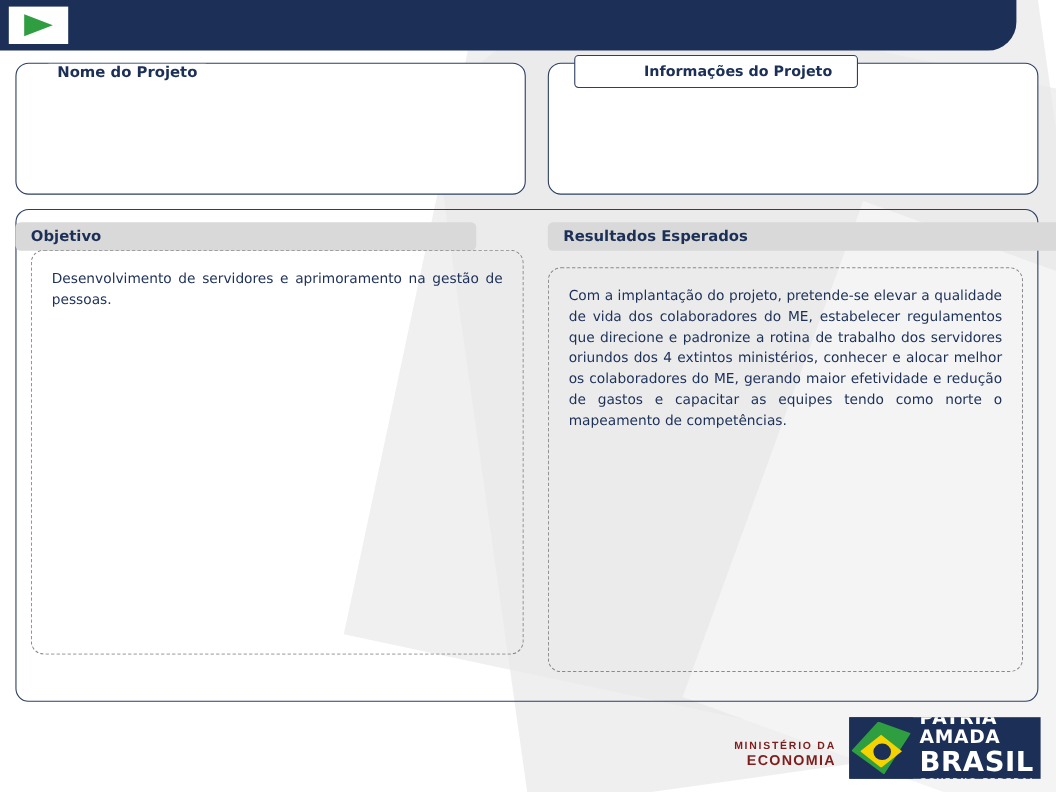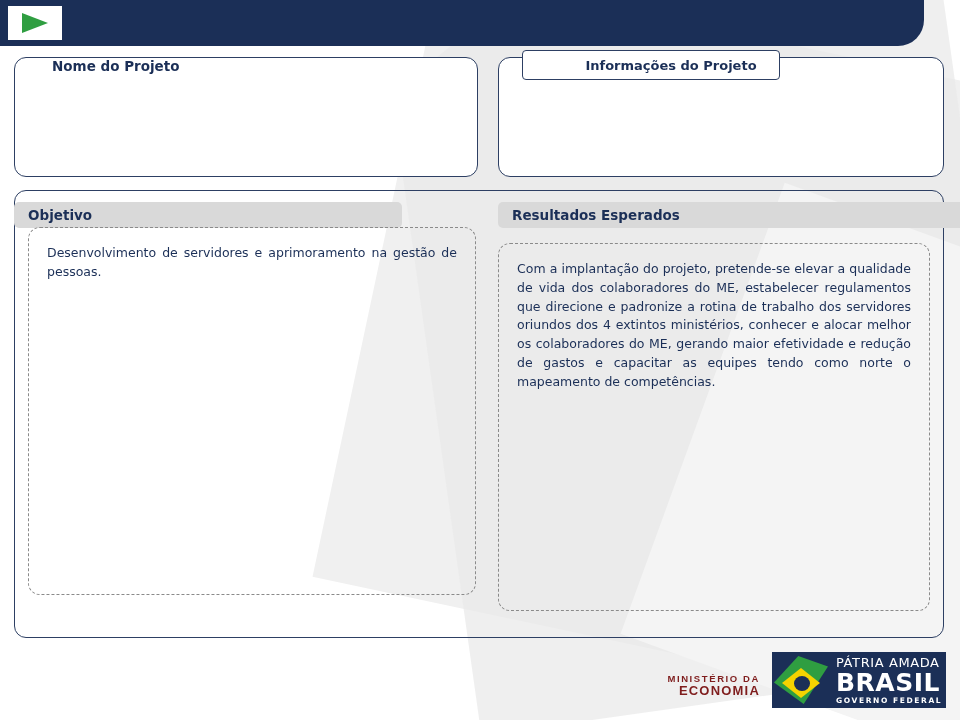--- a/index.html
+++ b/index.html
@@ -184,21 +184,21 @@
   .section-header span {
     font-size: 13.5px;
     font-weight: 600;
     color: #1b2f57;
     padding-left: 14px;
     font-family: "DejaVu Sans", sans-serif;
   }
   .header-objetivo {
     left: 14px;
     top: 202px;
-    width: 388px;
+    width: 419px;
   }
   .header-resultados {
     left: 498px;
     top: 202px;
     width: 480px;
   }
 
   
   .lower-frame {
     position: absolute;
@@ -317,23 +317,23 @@
     background: #1b2f57;
     border-radius: 50%;
   }
   .brasil-text {
     color: #ffffff;
     padding-left: 6px;
     line-height: 1;
     font-family: "DejaVu Sans", sans-serif;
   }
   .brasil-text .t1 {
-    font-size: 13px;
+    font-size: 17px;
     letter-spacing: .6px;
-    font-weight: 400;
+    font-weight: 700;
   }
   .brasil-text .t2 {
     font-size: 25px;
     font-weight: 700;
     letter-spacing: .5px;
     margin-top: 1px;
   }
   .brasil-text .t3 {
     font-size: 7.5px;
     letter-spacing: 1.6px;

